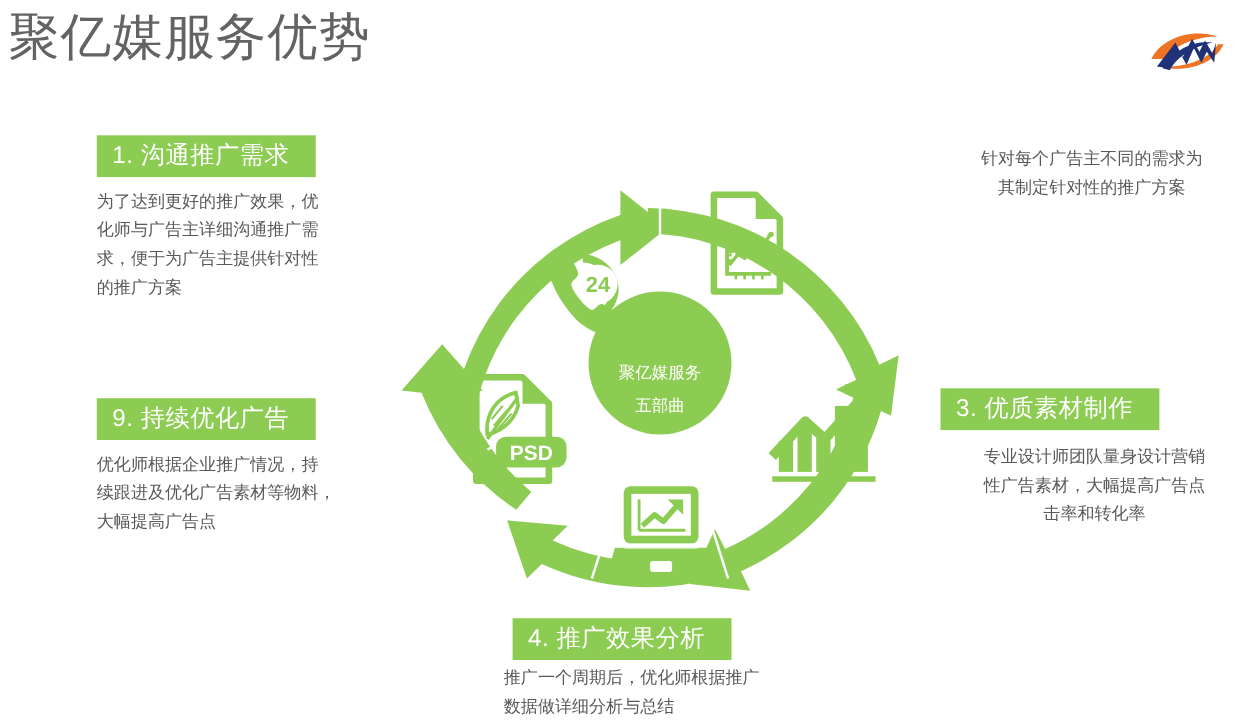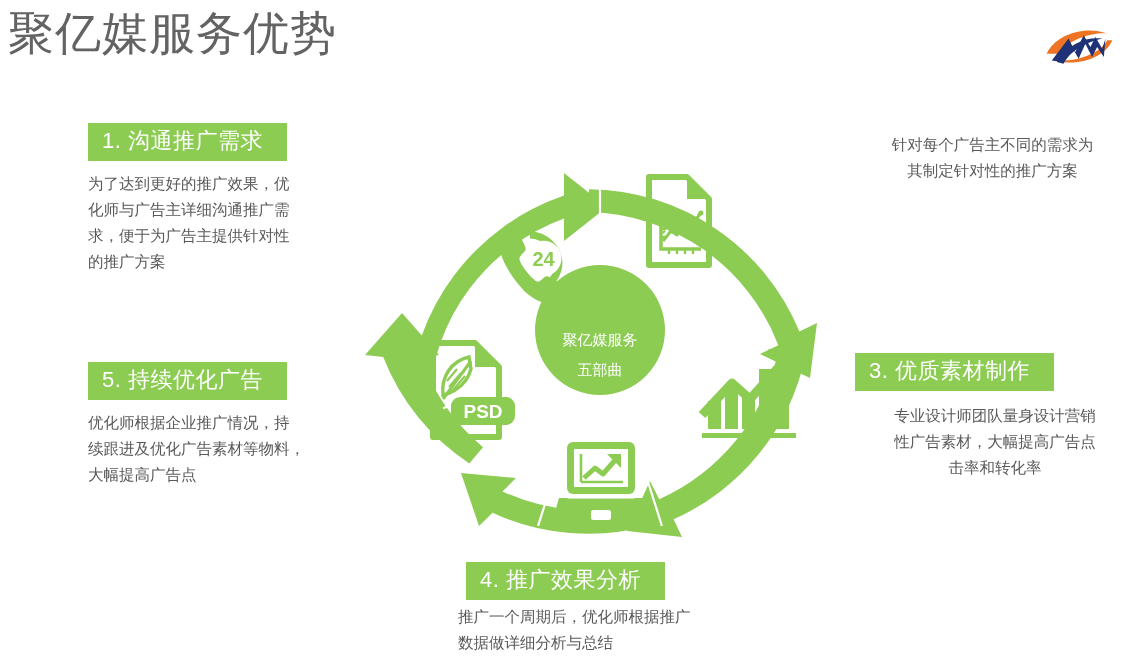--- a/index.html
+++ b/index.html
@@ -293,19 +293,19 @@
 击率和转化率</div>
   </div>
 
   <div class="step-block step-4">
     <div class="step-label">4. 推广效果分析</div>
     <div class="step-body">推广一个周期后，优化师根据推广
 数据做详细分析与总结</div>
   </div>
 
   <div class="step-block step-5">
-    <div class="step-label">5. 持续优化广告</div>
+    <div class="step-label">9. 持续优化广告</div>
     <div class="step-body">优化师根据企业推广情况，持
 续跟进及优化广告素材等物料，
 大幅提高广告点</div>
   </div>
 
 </div>
 
 </body></html>

